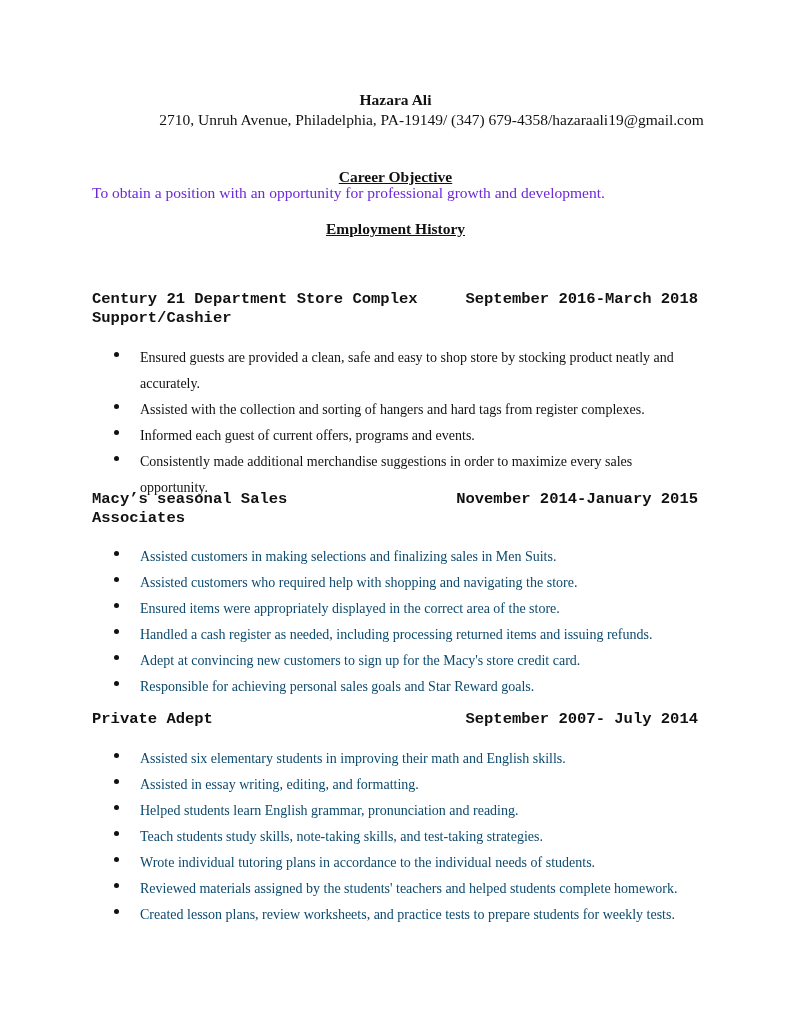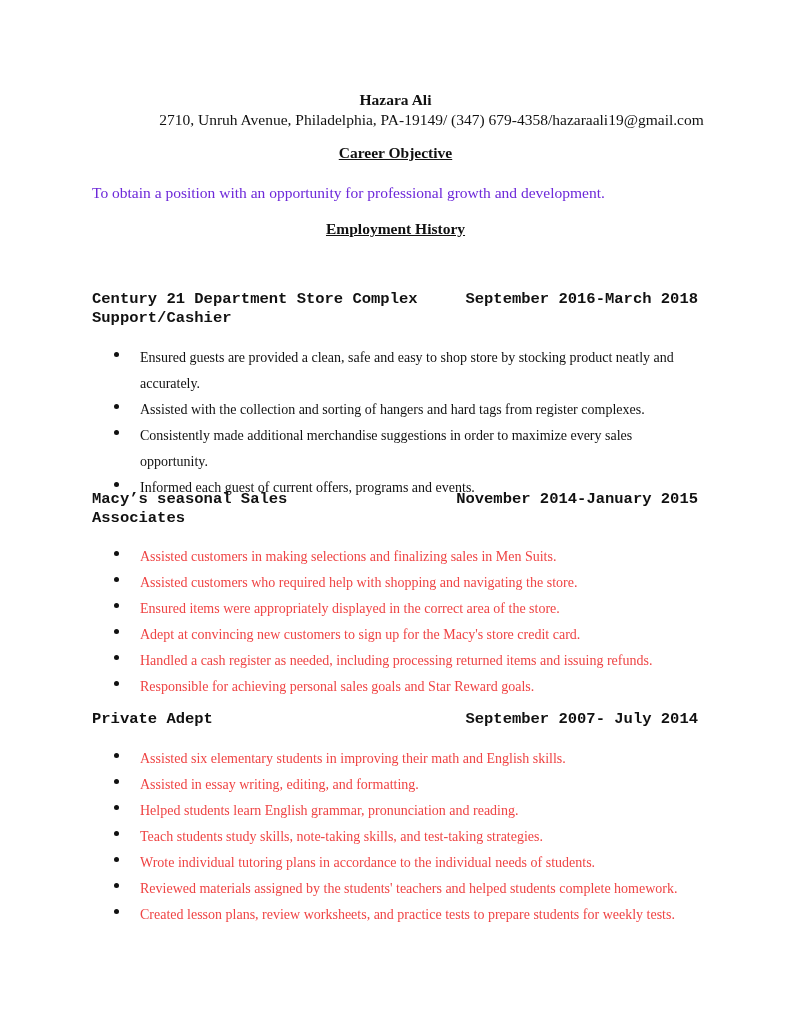--- a/index.html
+++ b/index.html
@@ -3,32 +3,32 @@
   <meta charset="utf-8">
   <style>
     html, body { margin: 0; padding: 0; background: #ffffff; }
     body { width: 791px; height: 1024px; position: relative; overflow: hidden;
            font-family: "Liberation Serif", "DejaVu Serif", serif; color: #111111; }
     .page { position: absolute; left: 0; top: 0; width: 791px; height: 1024px; background: #fff; }
     .center { position: absolute; left: 0; width: 791px; text-align: center; white-space: nowrap; }
     .name { top: 91px; font-size: 15.5px; font-weight: bold; }
     .contact { top: 111px; font-size: 15.5px; padding-left: 36px; }
     .section-title { font-size: 15.5px; font-weight: bold; text-decoration: underline; }
-    .objective-title { top: 144px; font-family: Liberation Serif, serif; }
+    .objective-title { top: 168px; font-family: Liberation Serif, serif; }
     .history-title { top: 220px; }
     .objective-text { position: absolute; left: 92px; top: 184px; font-size: 15.5px; color: #6d28d9; white-space: nowrap; }
     .job { position: absolute; left: 92px; width: 606px; font-family: Liberation Mono, monospace; }
     .job-head { position: relative; height: 19px; font-size: 15.5px; font-weight: bold; }
     .job-title { position: absolute; left: 0; top: 0; white-space: nowrap; }
     .job-date { position: absolute; right: 0; top: 0; white-space: nowrap; }
     .job-sub { font-size: 15.5px; font-weight: bold; height: 19px; white-space: nowrap; }
     ul.bullets { list-style: none; margin: 0; padding: 0; position: absolute; left: 20px; width: 590px; }
     ul.bullets li { position: relative; padding-left: 28px; font-size: 14px; line-height: 26px; }
     ul.bullets li .dot { position: absolute; left: 2px; top: 7px; width: 5px; height: 5px; border-radius: 50%; background: #111; }
-    .dense li { color: #ef4444; }
+    .dense li { color: #0c4a6e; }
   </style>
 </head>
 <body>
 
 <div class="page">
 
   <div class="center name">Hazara Ali</div>
   <div class="center contact">2710, Unruh Avenue, Philadelphia, PA-19149/ (347) 679-4358/hazaraali19@gmail.com</div>
 
   <div class="center objective-title">
@@ -43,37 +43,37 @@
   <div class="job" style="top:290px;">
     <div class="job-head">
       <span class="job-title">Century 21 Department Store Complex</span>
       <span class="job-date">September 2016-March 2018</span>
     </div>
     <div class="job-sub">Support/Cashier</div>
   </div>
   <ul class="bullets" style="left:112px; top:345px;">
     <li><span class="dot"></span><span>Ensured guests are provided a clean, safe and easy to shop store by stocking product neatly and accurately.</span></li>
     <li><span class="dot"></span><span>Assisted with the collection and sorting of hangers and hard tags from register complexes.</span></li>
+    <li><span class="dot"></span><span>Informed each guest of current offers, programs and events.</span></li>
     <li><span class="dot"></span><span>Consistently made additional merchandise suggestions in order to maximize every sales opportunity.</span></li>
-    <li><span class="dot"></span><span>Informed each guest of current offers, programs and events.</span></li>
   </ul>
 
   <div class="job" style="top:490px;">
     <div class="job-head">
       <span class="job-title">Macy’s seasonal Sales</span>
       <span class="job-date">November 2014-January 2015</span>
     </div>
     <div class="job-sub">Associates</div>
   </div>
   <ul class="bullets dense" style="left:112px; top:544px;">
     <li><span class="dot"></span><span>Assisted customers in making selections and finalizing sales in Men Suits.</span></li>
     <li><span class="dot"></span><span>Assisted customers who required help with shopping and navigating the store.</span></li>
     <li><span class="dot"></span><span>Ensured items were appropriately displayed in the correct area of the store.</span></li>
+    <li><span class="dot"></span><span>Handled a cash register as needed, including processing returned items and issuing refunds.</span></li>
     <li><span class="dot"></span><span>Adept at convincing new customers to sign up for the Macy's store credit card.</span></li>
-    <li><span class="dot"></span><span>Handled a cash register as needed, including processing returned items and issuing refunds.</span></li>
     <li><span class="dot"></span><span>Responsible for achieving personal sales goals and Star Reward goals.</span></li>
   </ul>
 
   <div class="job" style="top:710px;">
     <div class="job-head">
       <span class="job-title">Private Adept</span>
       <span class="job-date">September 2007- July 2014</span>
     </div>
   </div>
   <ul class="bullets dense" style="left:112px; top:746px;font-family:Liberation Serif, serif;">

